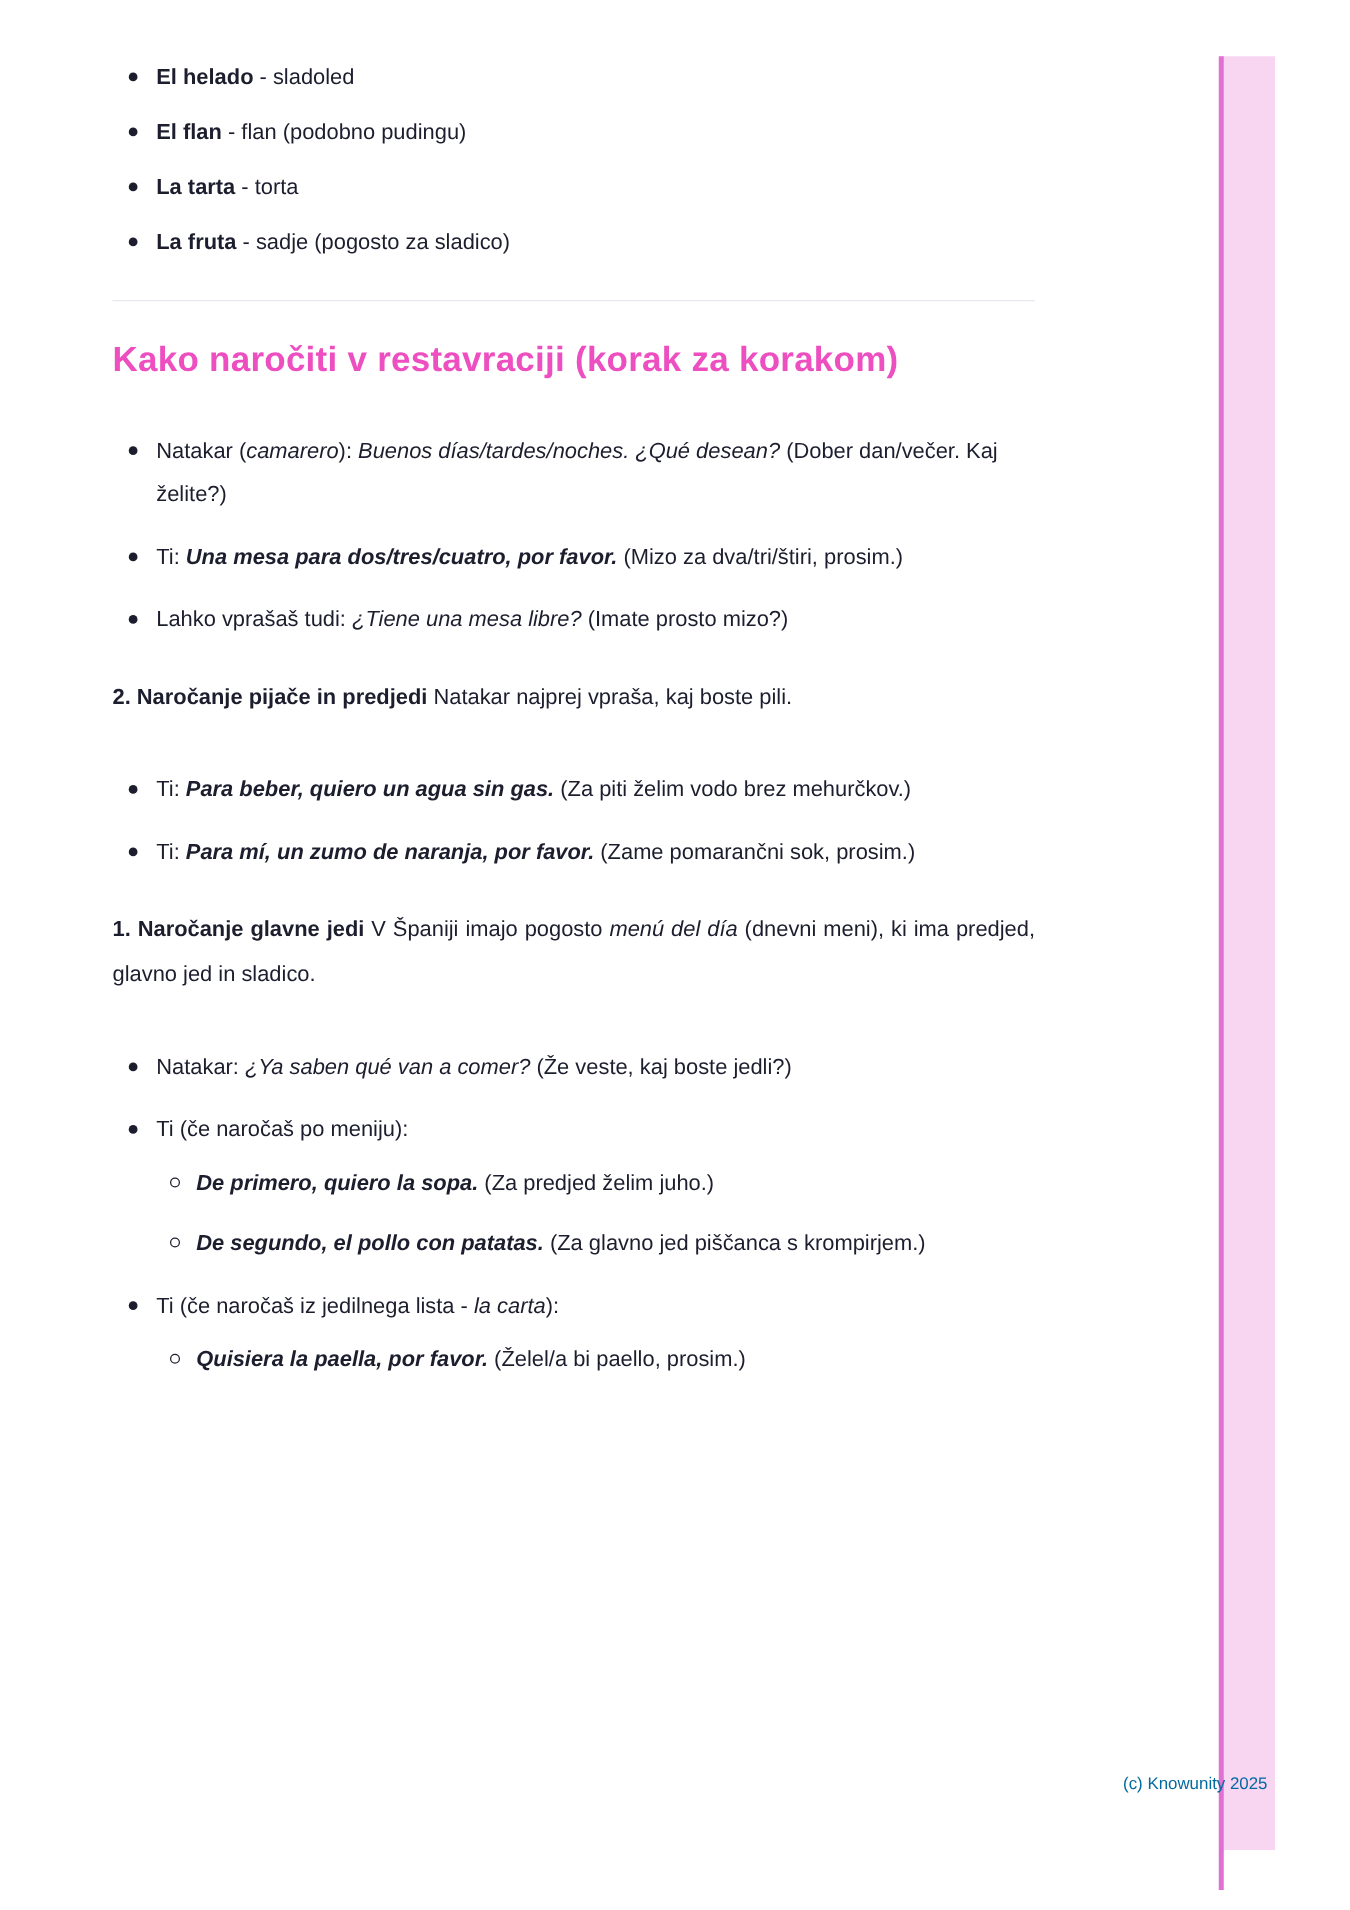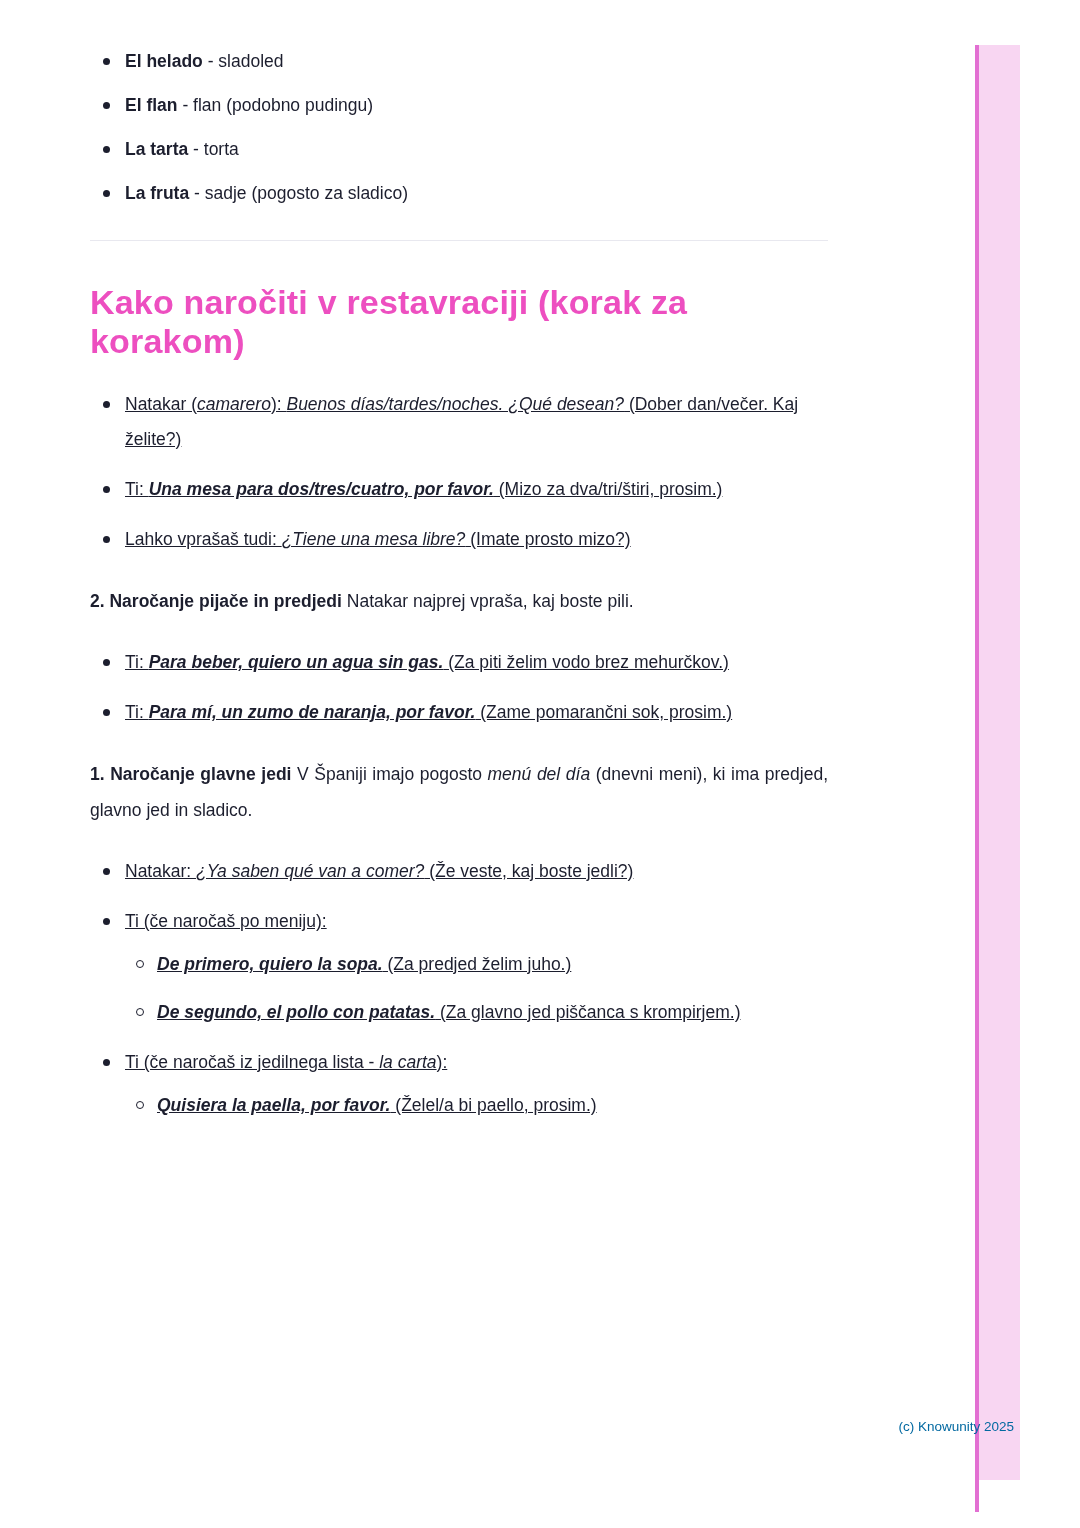--- a/index.html
+++ b/index.html
@@ -40,38 +40,37 @@
     background:#1c1e2e;
   }
 
   hr.divider {
     border:none;
     border-top:1px solid #e8e8ef;
     margin:33px 0 0 0;
   }
 
   h1.section-title {
-    font-size:34px;
+    font-size:28px;
     font-weight:700;
-    margin:42px 0 0 0;
+    margin:31px 0 0 0;
     color:#ed4fc0;
     letter-spacing:0.2px;
   }
 
   p.body-par {
     font-size:17.5px;
     line-height:36px;
     margin:26px 0 0 0;
     text-align:justify;
   }
 
   ul.bullets {
     padding-left:35px;
-    margin-top:26px;
-    text-decoration:underline;
+    margin-top:39px;
   }
   ul.bullets > li {
     position:relative;
     font-size:17.5px;
     line-height:35px;
     margin-bottom:15px;
   }
   ul.bullets > li::before {
     content:"";
     position:absolute;

